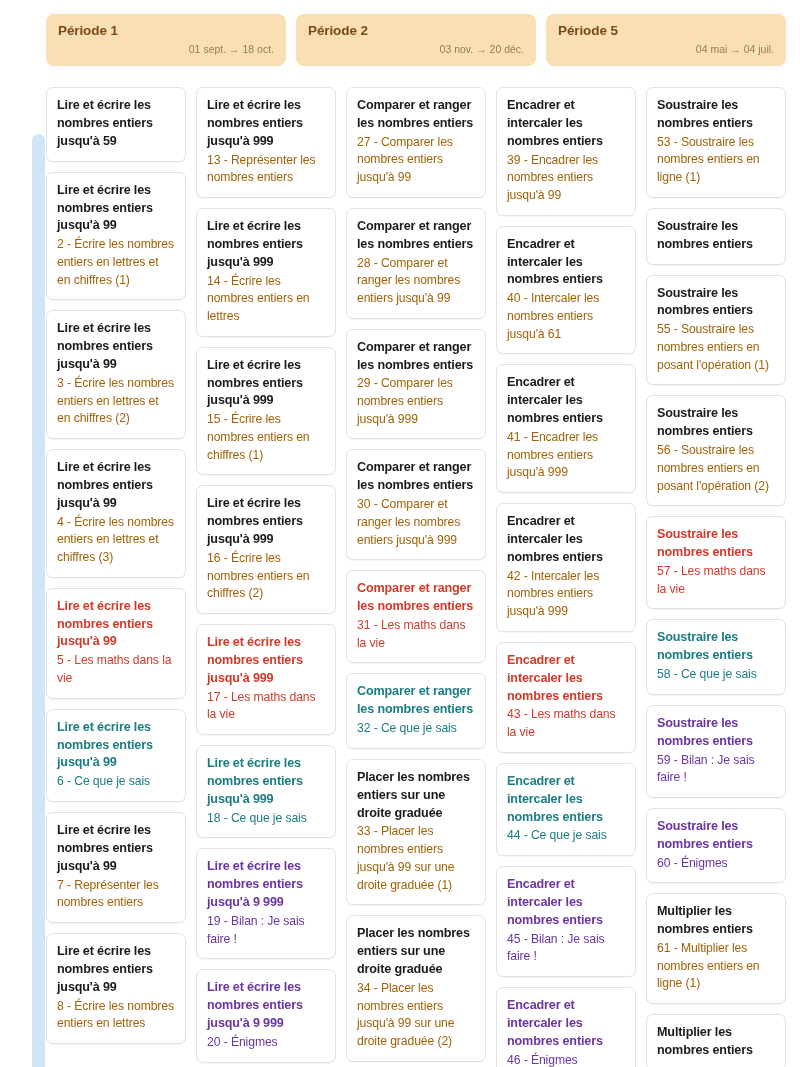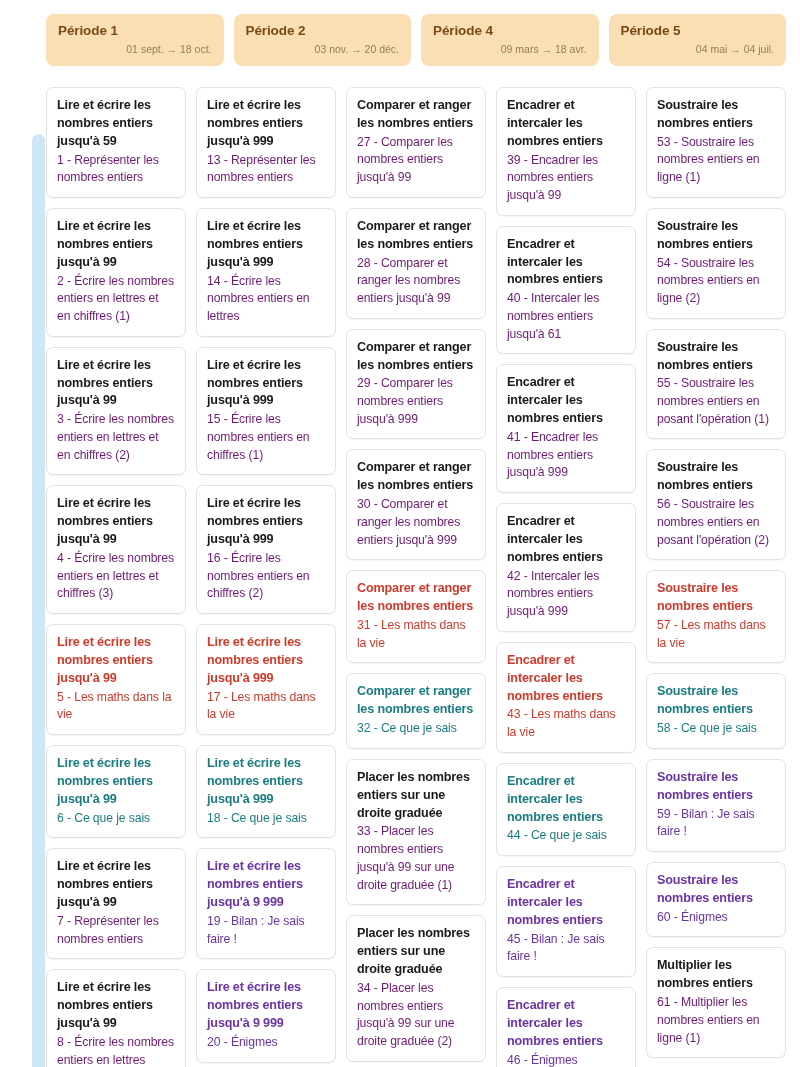--- a/index.html
+++ b/index.html
@@ -99,21 +99,21 @@
   .card-title {
     font-size: 12.6px;
     font-weight: bold;
     line-height: 1.42;
     color: #1a1a1a;
     letter-spacing: -0.15px;
   }
   .card-sub {
     font-size: 12.2px;
     line-height: 1.45;
-    color: #701a75;
+    color: #a16207;
     letter-spacing: -0.1px;
     margin-top: 1px;
   }
   .card.theme-red .card-title,
   .card.theme-red .card-sub { color: #cf3a2b; }
   .card.theme-teal .card-title,
   .card.theme-teal .card-sub { color: #1b7c82; }
   .card.theme-purple .card-title,
   .card.theme-purple .card-sub { color: #6b34a3; }
 </style>
@@ -125,38 +125,33 @@
   <div class="period-header-row">
     <div class="period-chip">
       <div class="period-chip-title">Période 1</div>
       <div class="period-chip-range">01 sept. → 18 oct.</div>
     </div>
     <div class="period-chip">
       <div class="period-chip-title">Période 2</div>
       <div class="period-chip-range">03 nov. → 20 déc.</div>
     </div>
     <div class="period-chip">
-      <div class="period-chip-title">Période 4</div>
-      <div class="period-chip-range">09 mars → 18 avr.</div>
-    </div>
-    <div class="period-chip">
       <div class="period-chip-title">Période 5</div>
       <div class="period-chip-range">04 mai → 04 juil.</div>
     </div>
   </div>
 
   <div class="scroll-track">
     <div class="scroll-thumb"></div>
   </div>
 
   <div class="board" id="board">
       <div class="column">
         <div class="card theme-default">
           <div class="card-title">Lire et écrire les nombres entiers jusqu'à 59</div>
-          <div class="card-sub"> 1 - Représenter les nombres entiers</div>
         </div>
         <div class="card theme-default">
           <div class="card-title">Lire et écrire les nombres entiers jusqu'à 99</div>
           <div class="card-sub">2 - Écrire les nombres entiers en lettres et en chiffres (1)</div>
         </div>
         <div class="card theme-default">
           <div class="card-title">Lire et écrire les nombres entiers jusqu'à 99</div>
           <div class="card-sub">3 - Écrire les nombres entiers en lettres et en chiffres (2)</div>
         </div>
         <div class="card theme-default">
@@ -288,21 +283,20 @@
           <div class="card-sub">46 - Énigmes</div>
         </div>
       </div>
       <div class="column">
         <div class="card theme-default">
           <div class="card-title">Soustraire les nombres entiers</div>
           <div class="card-sub">53 - Soustraire les nombres entiers en ligne (1)</div>
         </div>
         <div class="card theme-default">
           <div class="card-title">Soustraire les nombres entiers</div>
-          <div class="card-sub">54 - Soustraire les nombres entiers en ligne (2)</div>
         </div>
         <div class="card theme-default">
           <div class="card-title">Soustraire les nombres entiers</div>
           <div class="card-sub">55 - Soustraire les nombres entiers en posant l'opération (1)</div>
         </div>
         <div class="card theme-default">
           <div class="card-title">Soustraire les nombres entiers</div>
           <div class="card-sub">56 - Soustraire les nombres entiers en posant l'opération (2)</div>
         </div>
         <div class="card theme-red">

